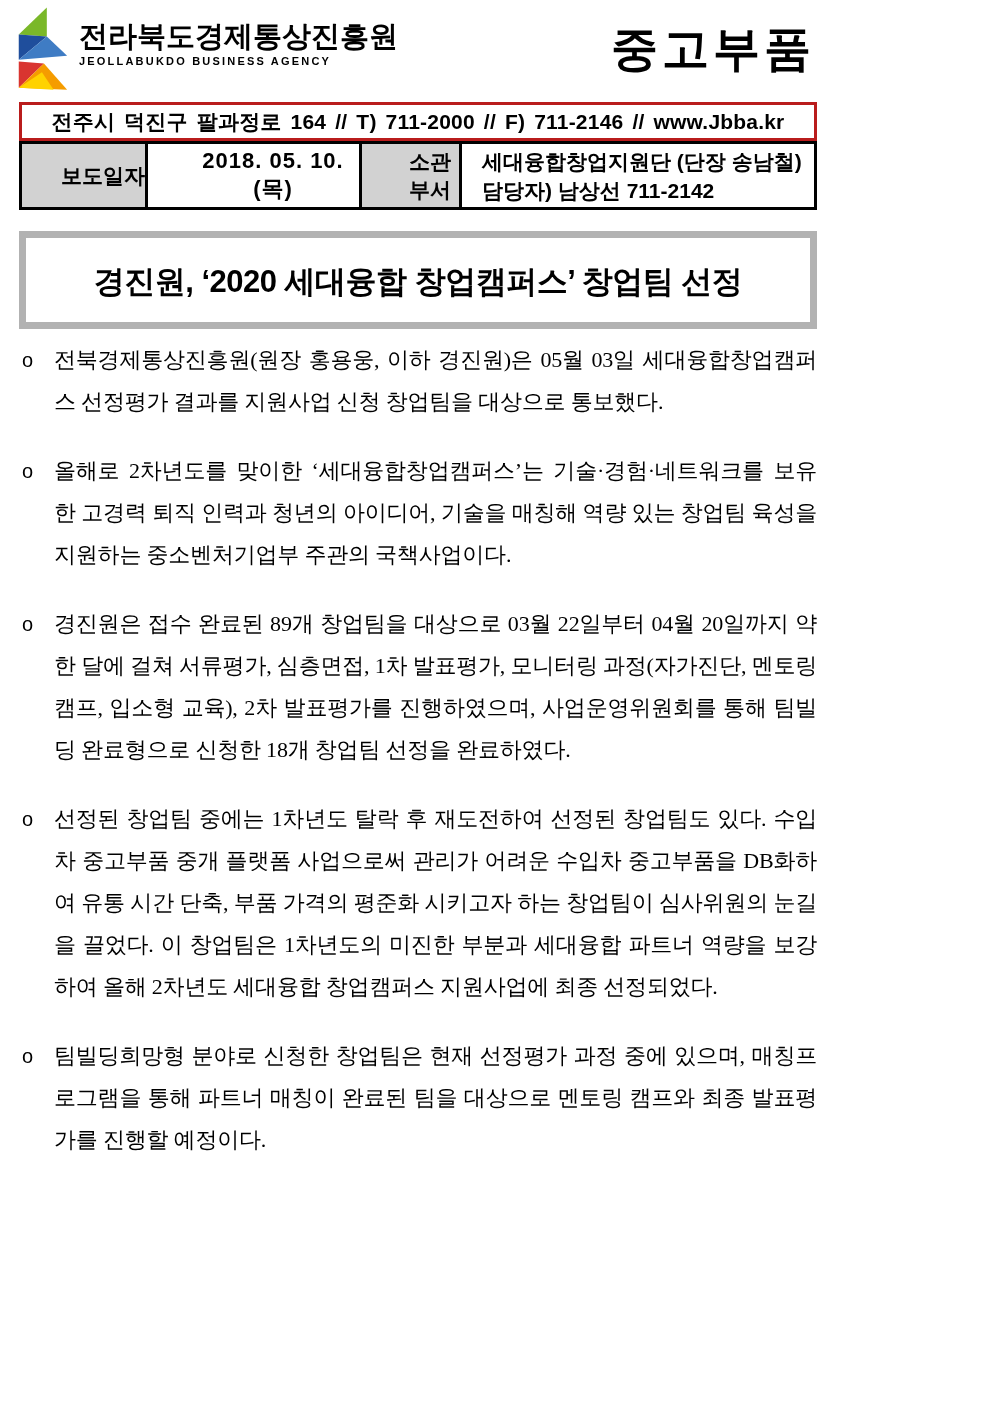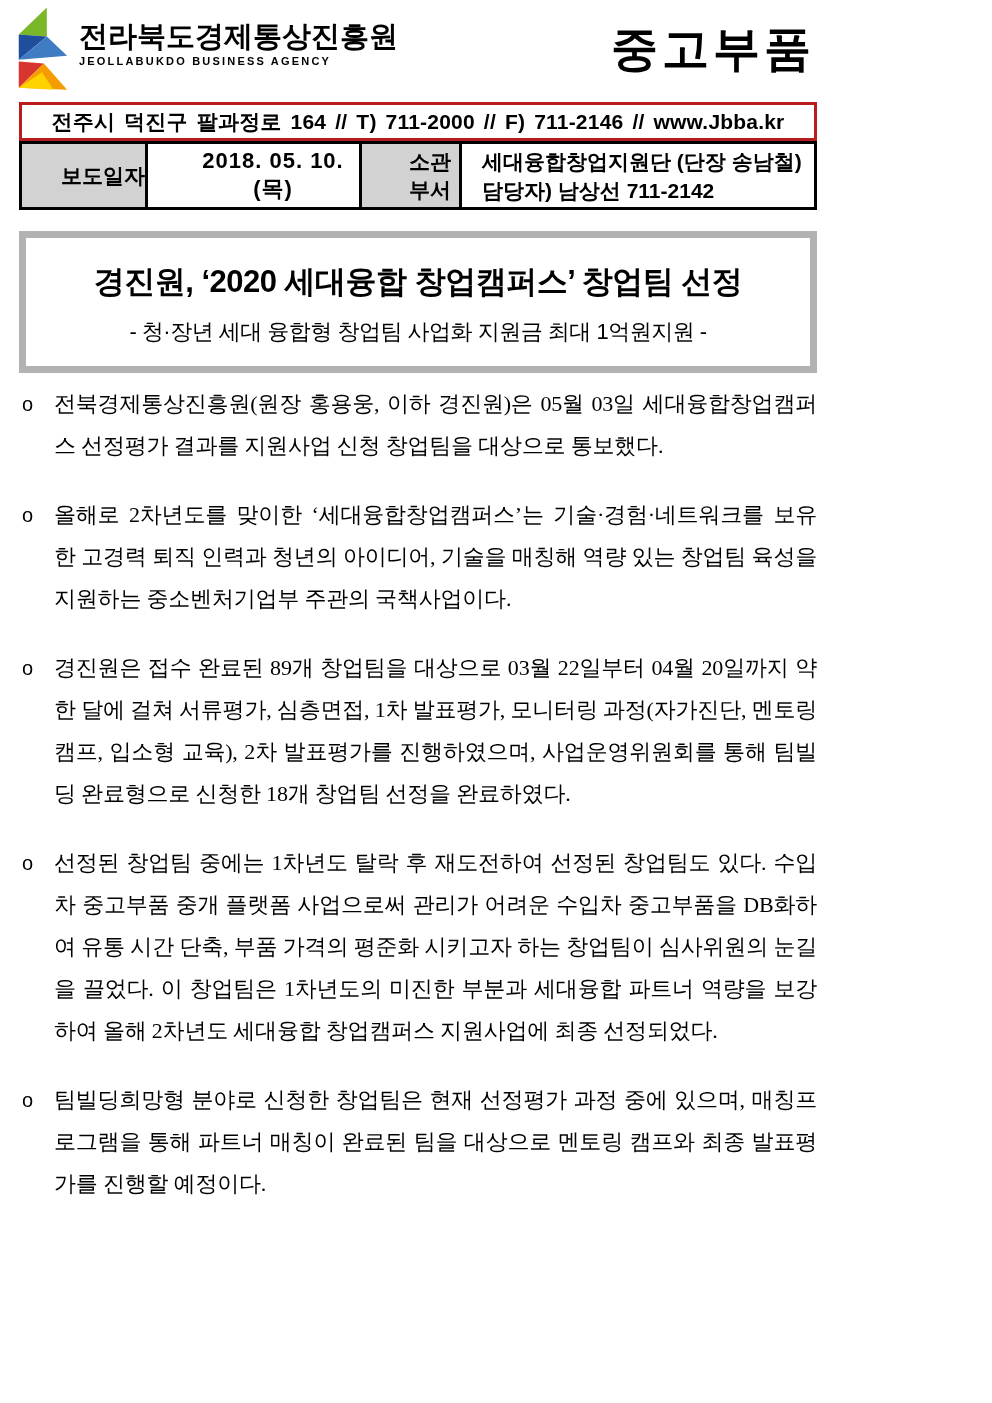--- a/index.html
+++ b/index.html
@@ -105,21 +105,20 @@
         <td class="cell-dept">
           <div>세대융합창업지원단 (단장 송남철)</div>
           <div>담당자) 남상선 711-2142</div>
         </td>
       </tr>
     </tbody>
       </table>
 
     <div class="title-box">
       <div class="main-title">경진원, ‘2020 세대융합 창업캠퍼스’ 창업팀 선정</div>
-      <div class="sub-title">- 청·장년 세대 융합형 창업팀 사업화 지원금 최대 1억원지원 -</div>
     </div>
 
     <div class="body-text">
       <div class="para">
         <span class="bullet">o</span>
         <span>전북경제통상진흥원(원장 홍용웅, 이하 경진원)은 05월 03일 세대융합창업캠퍼스 선정평가 결과를 지원사업 신청 창업팀을 대상으로 통보했다.</span>
       </div>
       <div class="para">
         <span class="bullet">o</span>
         <span>올해로 2차년도를 맞이한 ‘세대융합창업캠퍼스’는 기술·경험·네트워크를 보유한 고경력 퇴직 인력과 청년의 아이디어, 기술을 매칭해 역량 있는 창업팀 육성을 지원하는 중소벤처기업부 주관의 국책사업이다.</span>

